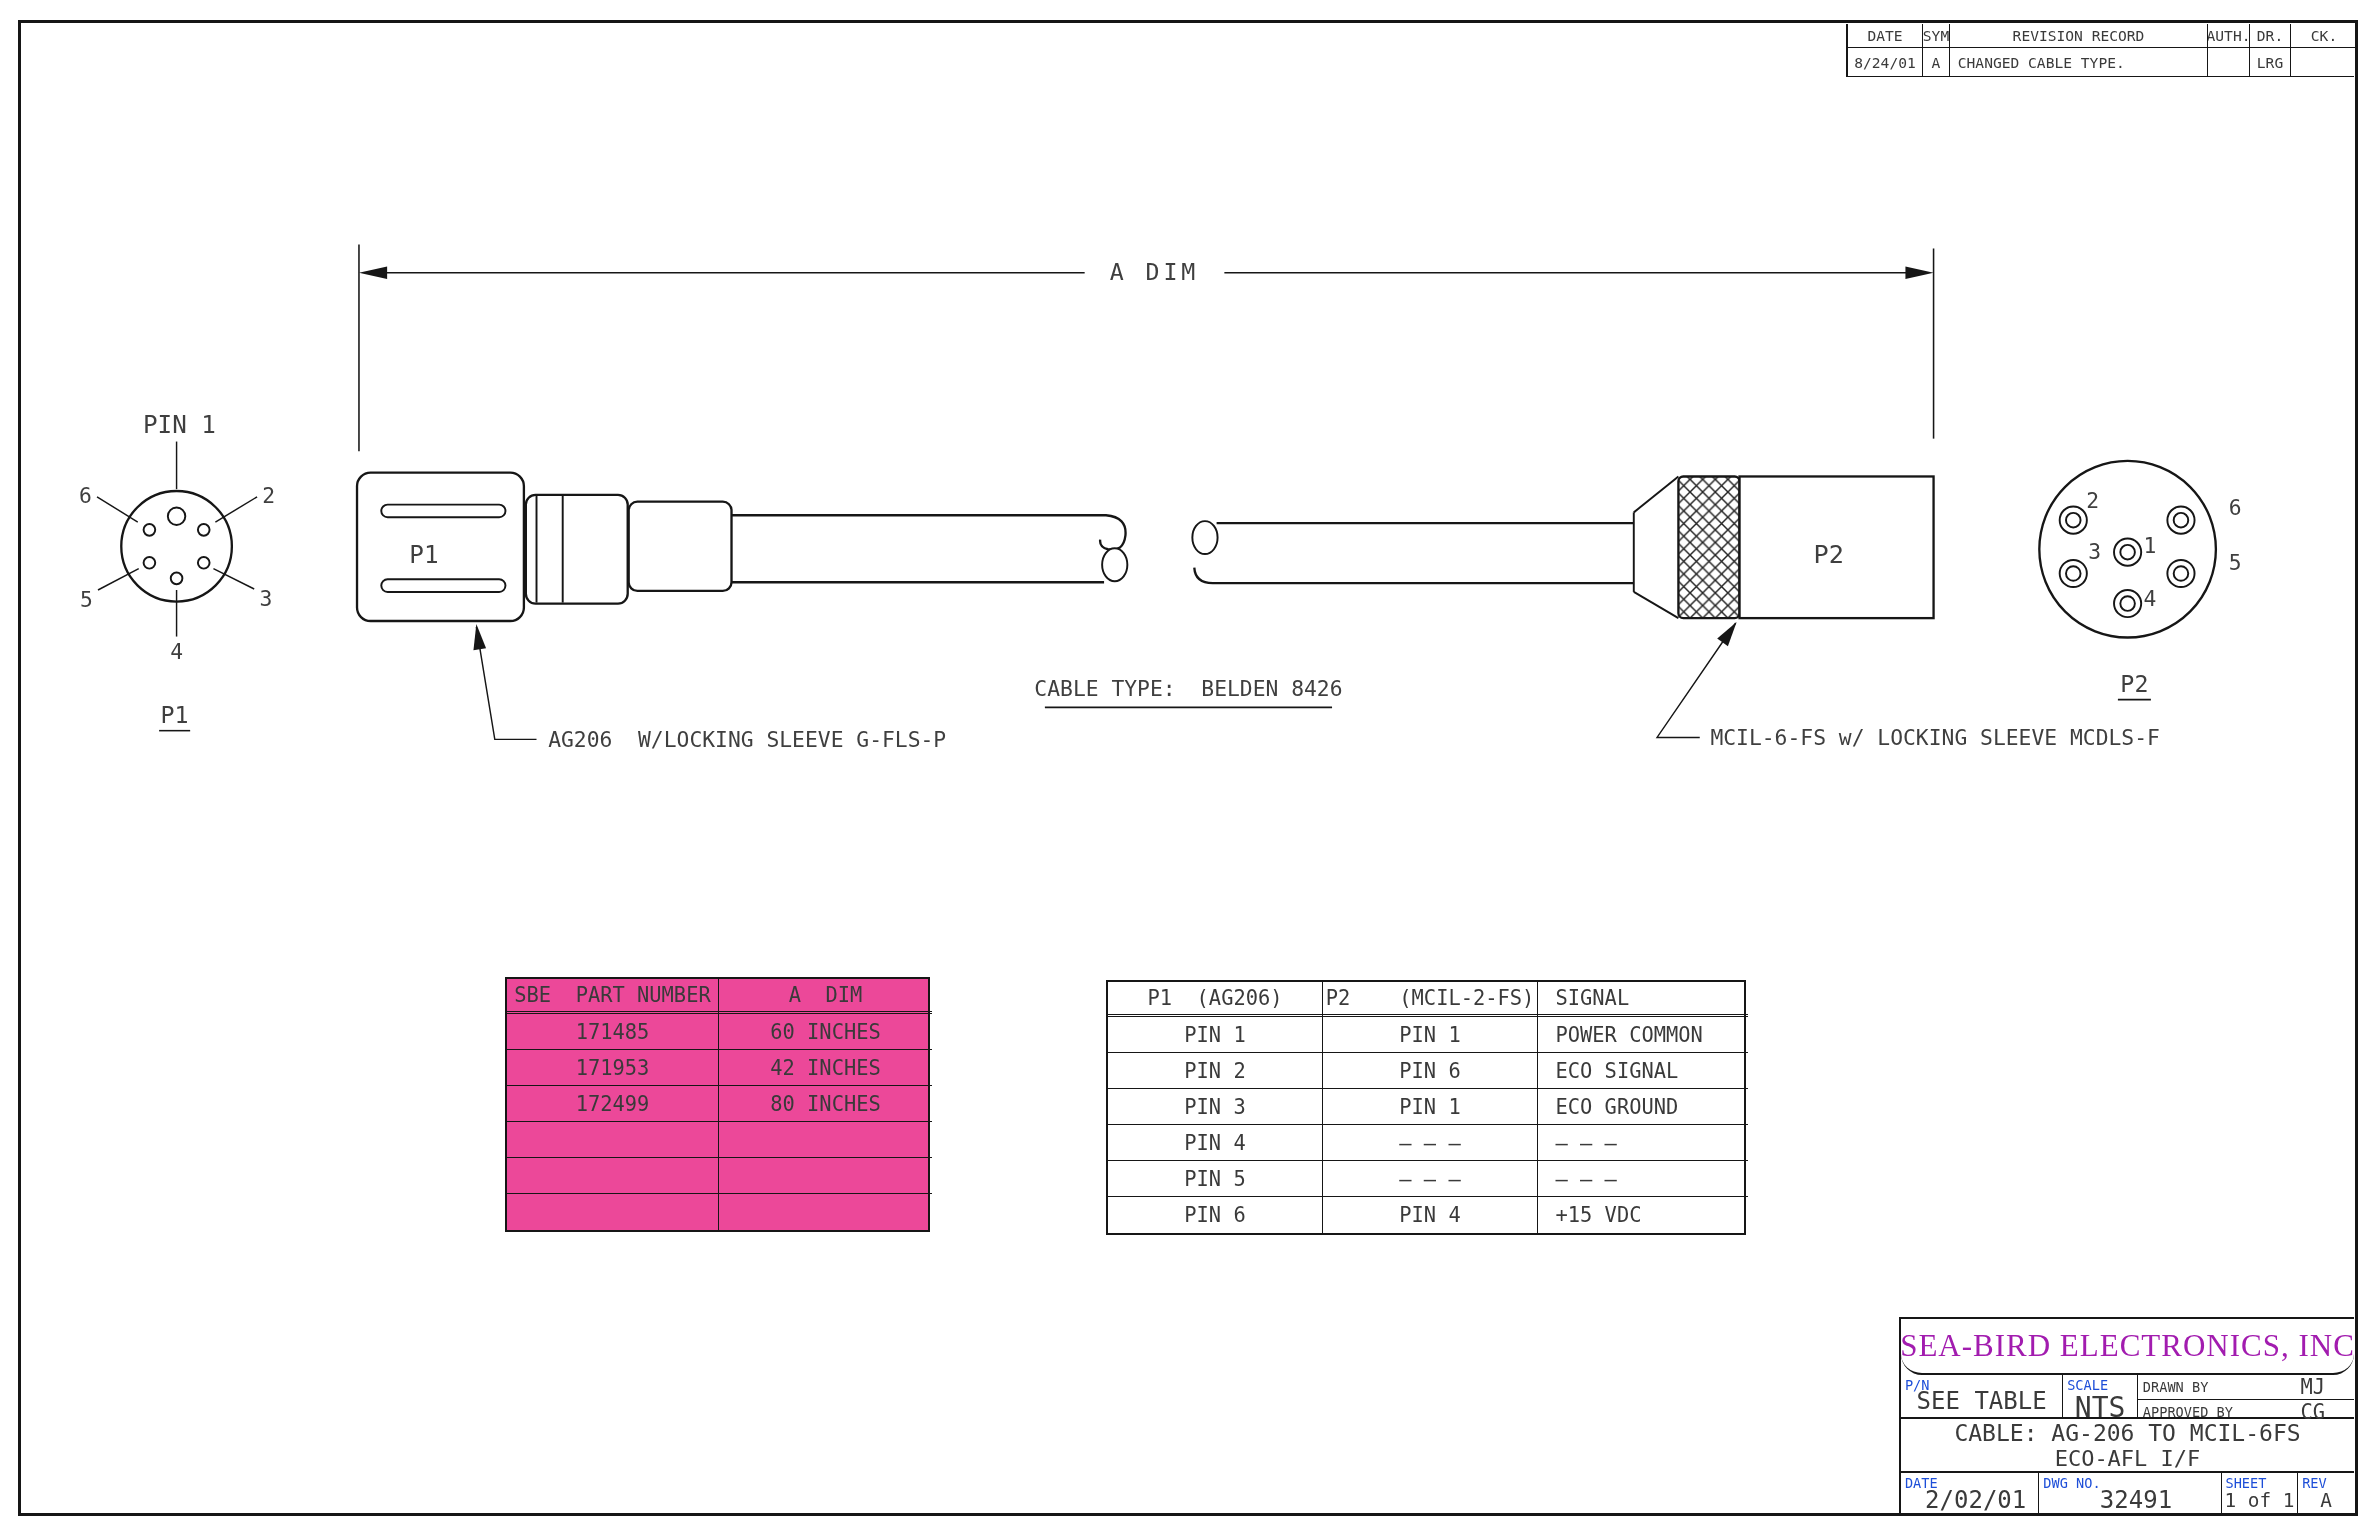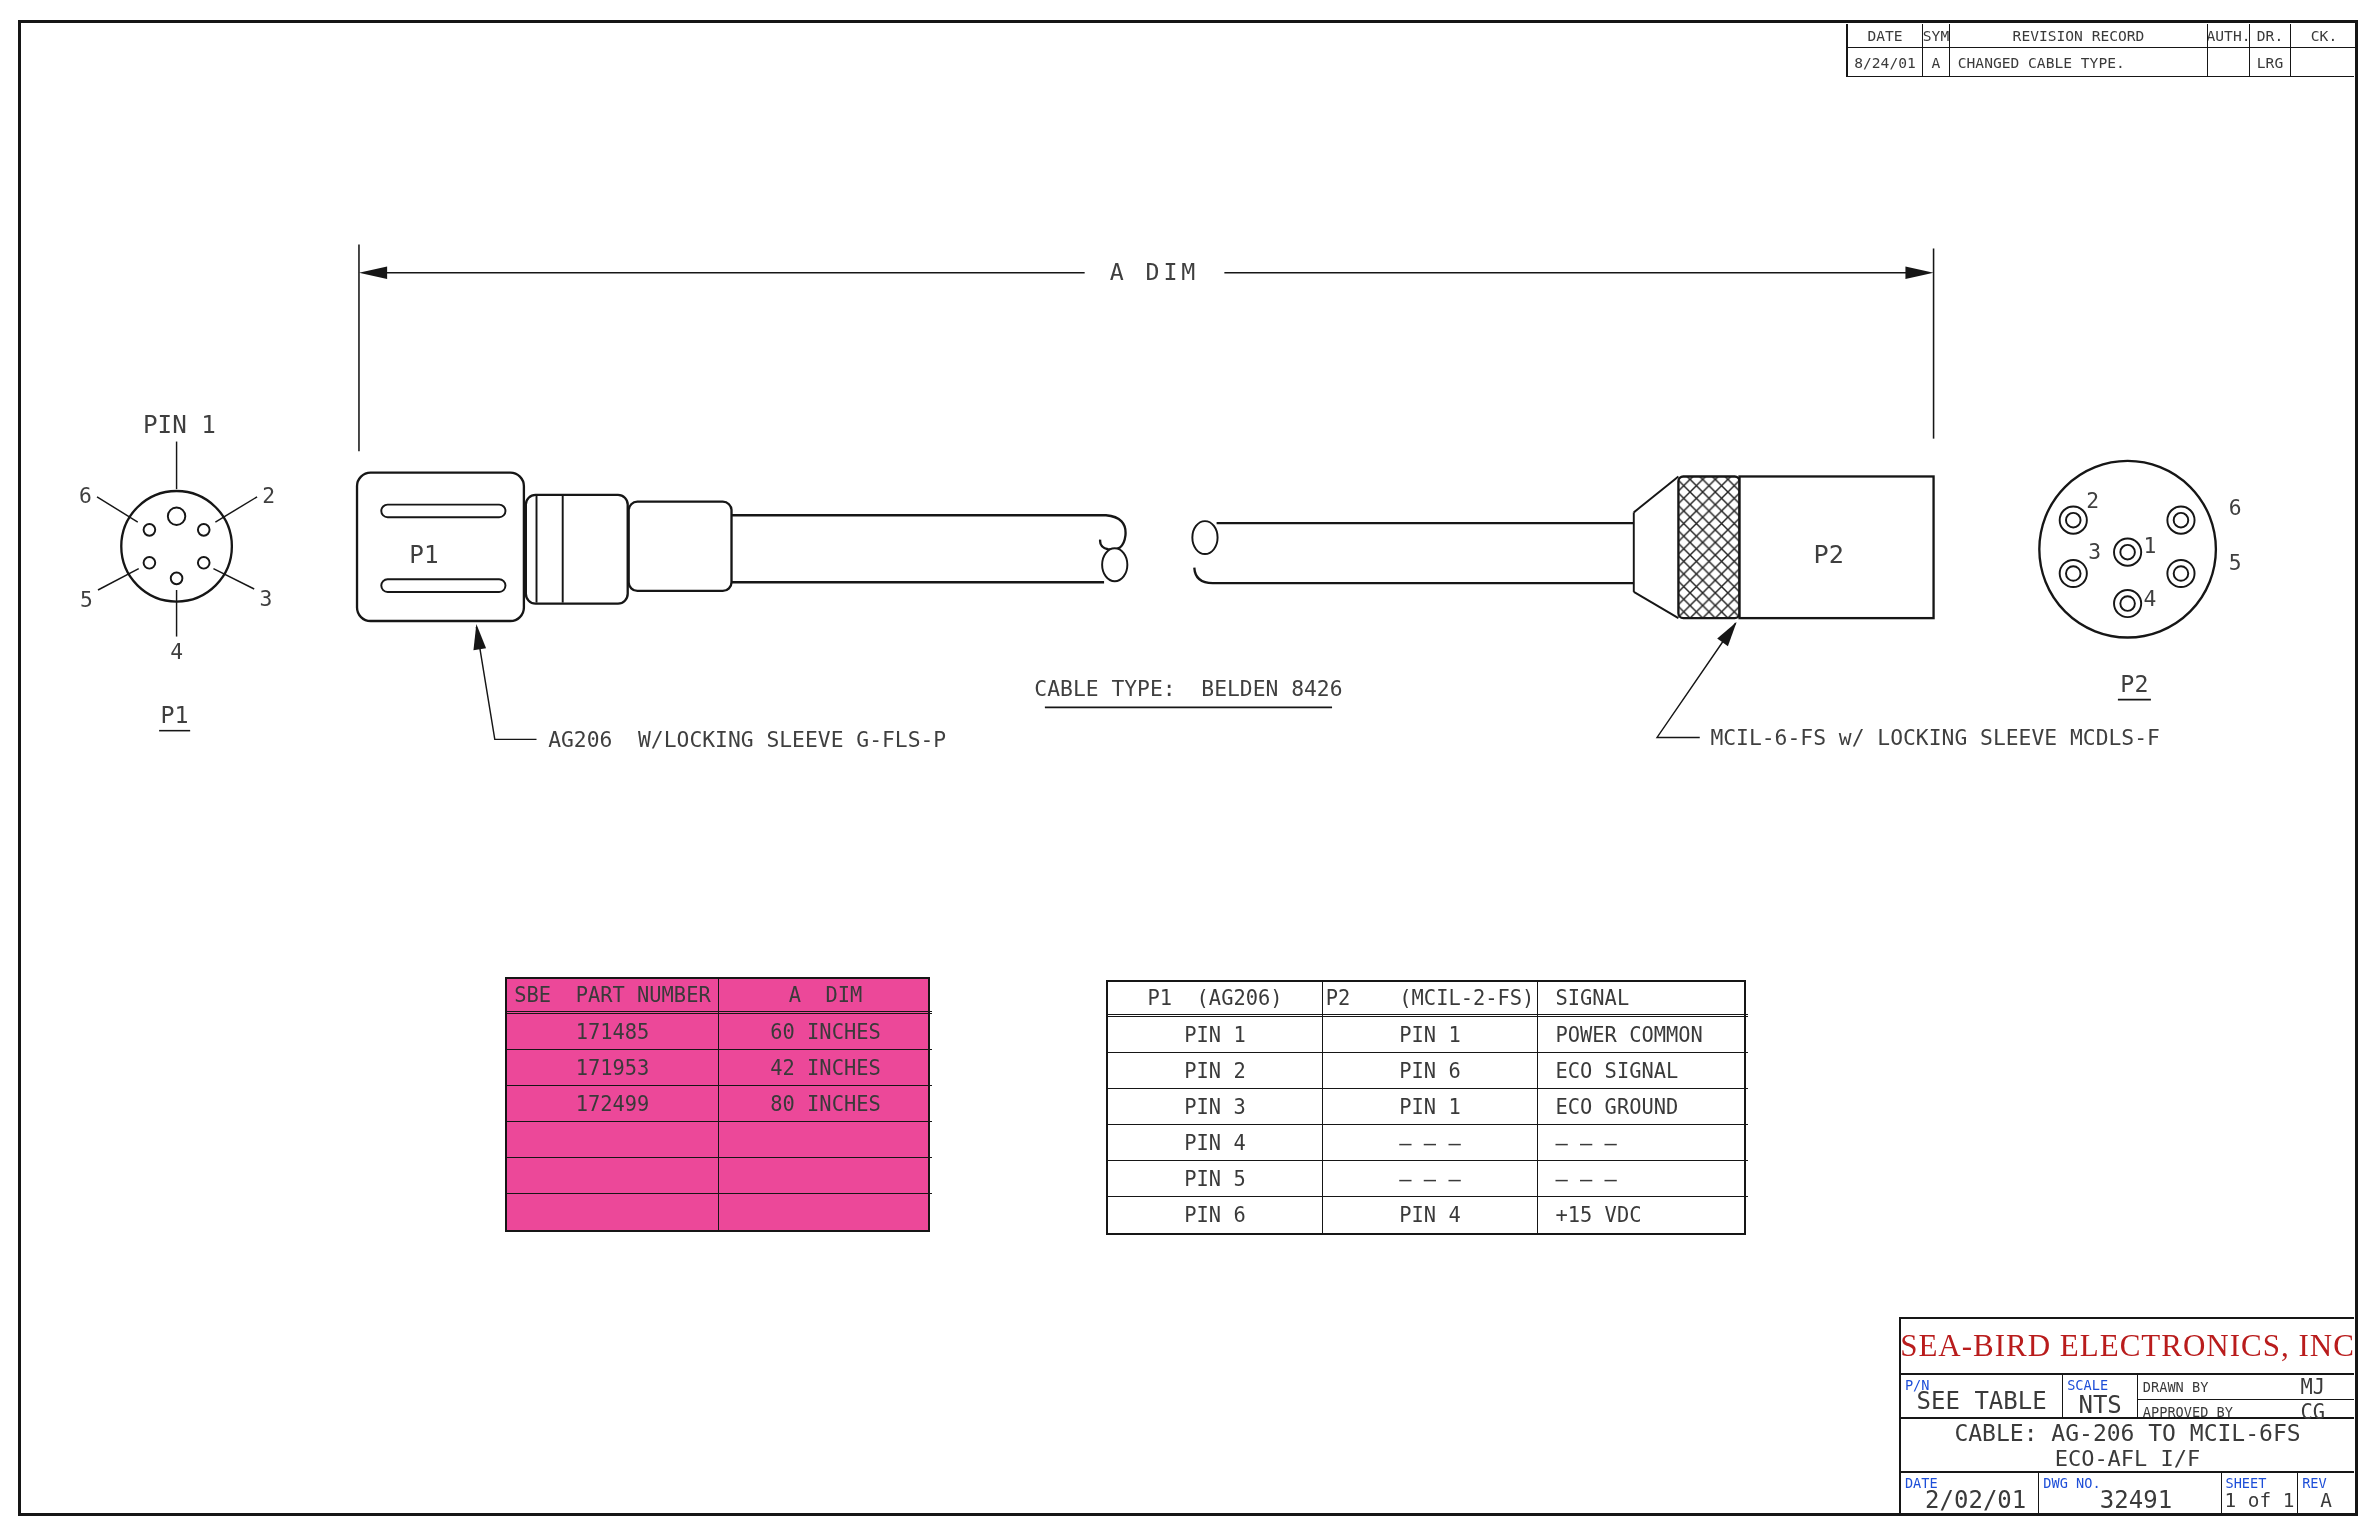--- a/index.html
+++ b/index.html
@@ -34,28 +34,28 @@
   .tc.lastcol{border-right:none;}
   .tc.lastrow{border-bottom:none;}
   .tc.sig{justify-content:flex-start;padding-left:17.5px;}
 
   
   .title-block{position:absolute;left:1899px;top:1317px;width:455px;height:196px;
       border-top:2.9px solid #161616;border-left:2.9px solid #161616;box-sizing:border-box;
       background:#fff;font-size:20.4px;}
   .tb-company{height:56px;border-bottom:2.4px solid #161616;display:flex;align-items:center;
       justify-content:center;font-family:"Liberation Serif","DejaVu Serif",serif;
-      font-size:31px;letter-spacing:1px;color:#b91c1c;white-space:pre;box-sizing:border-box;}
+      font-size:31px;letter-spacing:1px;color:#a21caf;white-space:pre;box-sizing:border-box;border-radius:21px;}
   .tb-row2{height:44px;border-bottom:2.4px solid #161616;display:flex;box-sizing:border-box;}
   .tb-pn{width:162px;position:relative;box-sizing:border-box;}
   .tb-scale{width:75px;border-left:1.9px solid #161616;position:relative;box-sizing:border-box;}
   .tb-drawn{width:218px;border-left:1.9px solid #161616;display:flex;flex-direction:column;box-sizing:border-box;}
   .tb-minilabel{position:absolute;top:1.9px;left:3.9px;font-size:13.6px;color:#1d4ed8;}
   .tb-pn-val{position:absolute;left:0;right:0;top:11.6px;text-align:center;font-size:24px;white-space:pre;}
-  .tb-scale-val{position:absolute;left:0;right:0;top:15.5px;text-align:center;font-size:24px;}
+  .tb-scale-val{position:absolute;left:0;right:0;top:15.5px;text-align:center;font-size:28px;}
   .tb-subrow{flex:1;display:flex;align-items:center;font-size:13.6px;padding-left:4.9px;box-sizing:border-box;}
   .tb-subrow.first{border-bottom:1.5px solid #161616;}
   .tb-subval{margin-left:auto;padding-right:29px;font-size:20.4px;}
   .tb-title{height:54px;border-bottom:2.4px solid #161616;display:flex;flex-direction:column;
       align-items:center;justify-content:center;box-sizing:border-box;}
   .tb-title .l1{font-size:23px;white-space:pre;}
   .tb-title .l2{font-size:22px;white-space:pre;}
   .tb-row4{height:42px;display:flex;box-sizing:border-box;}
   .tb-date{width:138px;position:relative;box-sizing:border-box;}
   .tb-dwg{width:183px;border-left:1.9px solid #161616;position:relative;box-sizing:border-box;}

